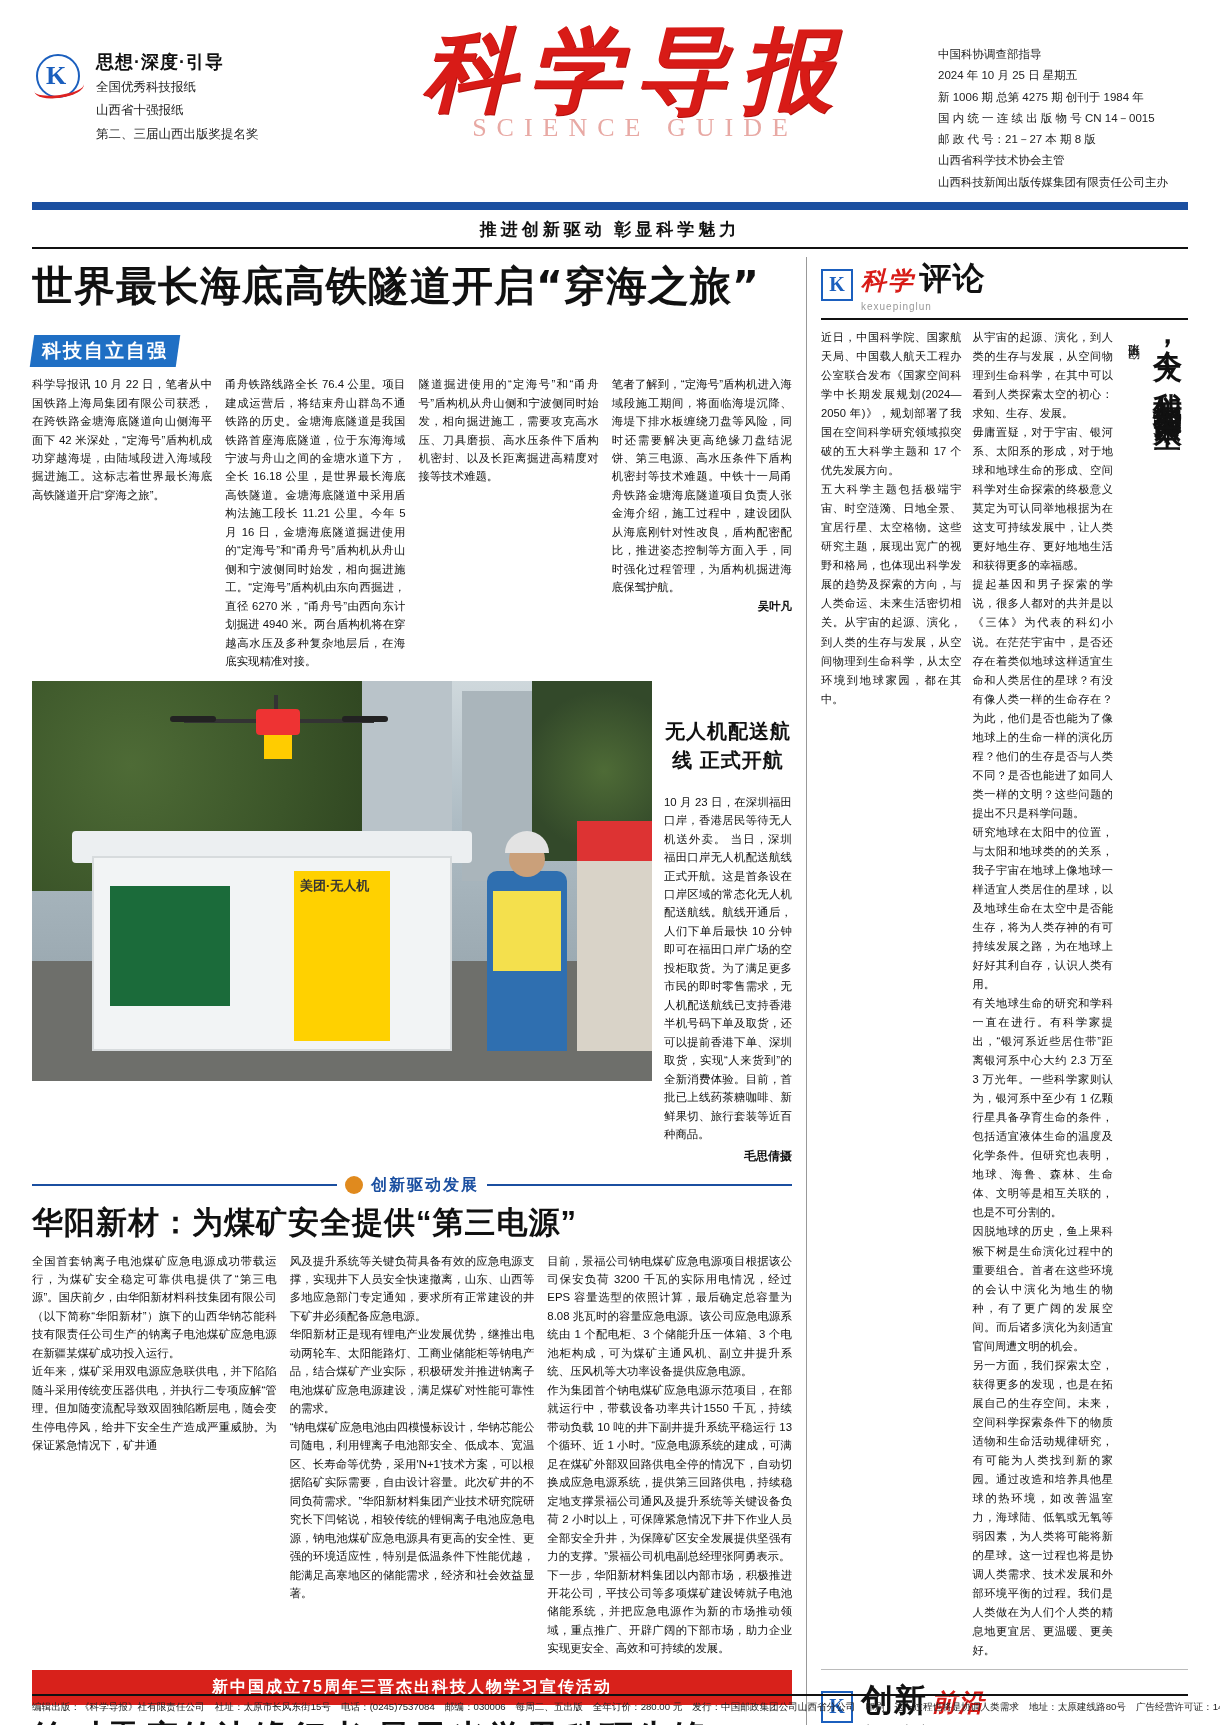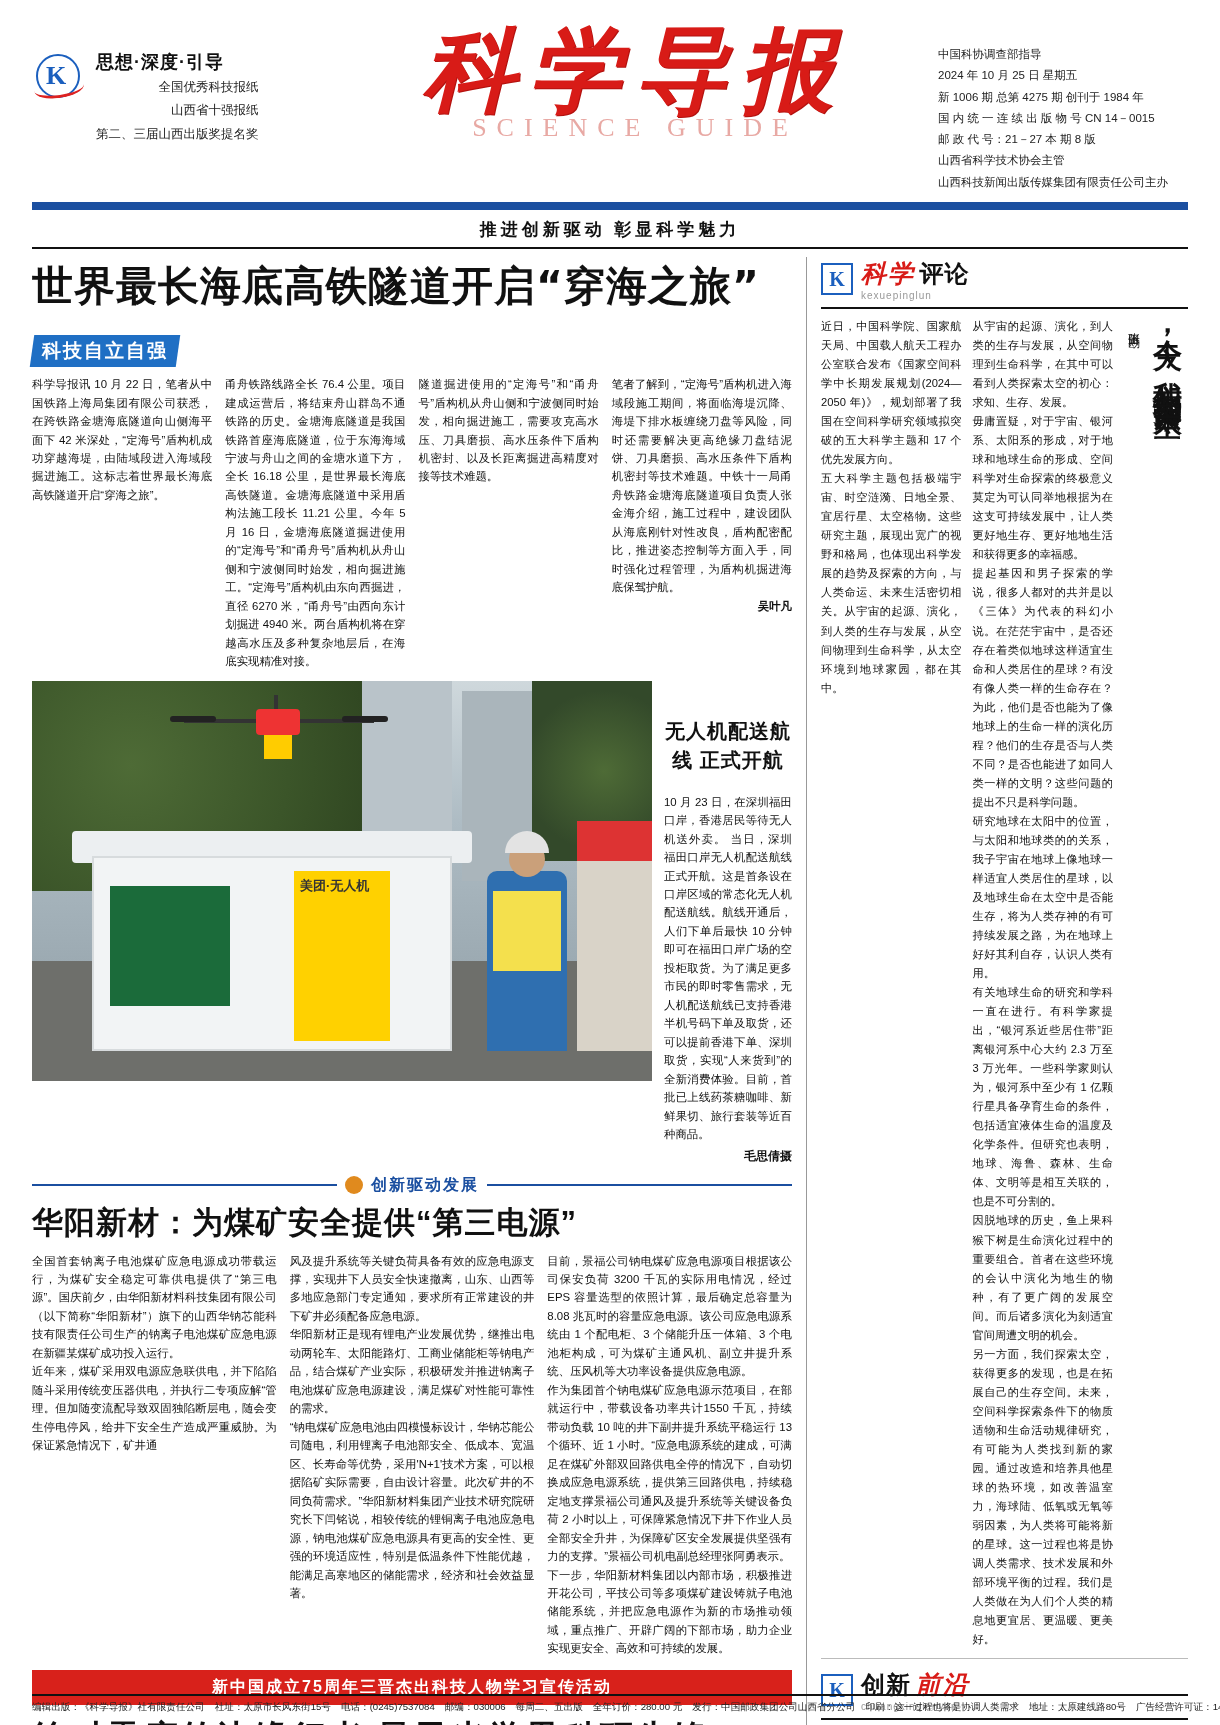--- a/index.html
+++ b/index.html
@@ -15,21 +15,21 @@
 
   
   .masthead { position:relative; height:200px; display:flex; align-items:flex-start; padding-top:18px; }
   .mh-left { width:300px; display:flex; align-items:flex-start; gap:10px; padding-top:30px; }
   .mh-logo { width:54px; height:54px; position:relative; flex:0 0 auto; }
   .mh-logo .circ { position:absolute; left:4px; top:6px; width:44px; height:44px; border:2px solid #1b5fbe; border-radius:50%; }
   .mh-logo .k { position:absolute; left:14px; top:13px; font-size:26px; color:#1b5fbe; font-weight:bold; font-family:"Liberation Serif", serif; }
   .mh-logo .swoosh { position:absolute; left:2px; top:30px; width:50px; height:20px; border-bottom:3px solid #d22; border-radius:0 0 50% 50%; transform:rotate(-8deg); }
   .mh-slogan-wrap { padding-top:2px; }
   .mh-slogan { font-size:18px; font-weight:bold; letter-spacing:1px; color:#111; }
-  .mh-sub { font-size:12.5px; line-height:1.55; color:#222; text-align:right; margin-top:4px; }
+  .mh-sub { font-size:12.5px; line-height:1.55; color:#222; text-align:left; margin-top:4px; }
 
   .mh-center { flex:1; text-align:center; position:relative; }
   .mh-title { font-family:"DejaVu Serif", serif; font-size:92px; font-weight:bold; color:#d81b17; letter-spacing:14px; line-height:1.05; margin-top:4px;
               text-shadow:1px 1px 0 #b3120f; font-style:italic; }
   .mh-pinyin { font-family:"Liberation Serif", serif; font-size:26px; color:#e8a9a4; letter-spacing:10px; margin-top:-6px; }
 
   .mh-right { width:250px; padding-top:26px; font-size:11.5px; line-height:1.85; color:#222; }
   .mh-right div { white-space:nowrap; }
 
   .mh-bar { height:8px; background:#1b4fa0; margin-top:2px; }
@@ -94,21 +94,21 @@
   .rep-line .sq { display:inline-block; width:9px; height:9px; background:#1b4fa0; margin-right:5px; }
 
   .red-ribbon { background:#d8211b; color:#fff; text-align:center; font-size:16px; font-weight:bold; letter-spacing:2px; padding:7px 0; margin:12px 0 10px; position:relative; }
 
   .h3-head { font-size:35px; font-weight:bold; letter-spacing:2px; margin:2px 0 4px; }
 
   
   .side-logo { display:flex; align-items:center; gap:8px; margin-bottom:6px; }
   .side-logo .kbox { width:32px; height:32px; border:2px solid #1b5fbe; color:#1b5fbe; font-size:20px; font-weight:bold; display:flex; align-items:center; justify-content:center; font-family:"Liberation Serif", serif; }
   .side-logo .cn { font-family:"DejaVu Serif", serif; font-size:25px; font-weight:bold; color:#d81b17; letter-spacing:2px; font-style:italic; }
-  .side-logo .cn2 { font-size:24px; font-weight:bold; color:#111; letter-spacing:1px; }
+  .side-logo .cn2 { font-size:32px; font-weight:bold; color:#111; letter-spacing:1px; }
   .side-logo .py { font-size:10px; color:#999; letter-spacing:1px; }
   .side-rule { border-top:2px solid #111; margin:4px 0 8px; }
 
   .vert-block { display:flex; gap:10px; }
   .vert-title { writing-mode:vertical-rl; font-size:29px; font-weight:bold; letter-spacing:4px; height:380px; margin-left:6px; }
   .vert-author { writing-mode:vertical-rl; font-size:12px; letter-spacing:2px; margin-left:2px; padding-top:6px; }
   .side-cols { display:flex; gap:11px; font-size:11.2px; line-height:1.7; text-align:justify; flex:1; }
   .side-cols > div { flex:1; }
   .side-hr { border-top:1px solid #bbb; margin:9px 0; }
 
@@ -167,21 +167,21 @@
         <span class="badge-blue"><span>科技自立自强</span></span>
       </div>
 
       <div class="art-cols">
         <div>科学导报讯 10 月 22 日，笔者从中国铁路上海局集团有限公司获悉，在跨铁路金塘海底隧道向山侧海平面下 42 米深处，“定海号”盾构机成功穿越海堤，由陆域段进入海域段掘进施工。这标志着世界最长海底高铁隧道开启“穿海之旅”。</div>
         <div>甬舟铁路线路全长 76.4 公里。项目建成运营后，将结束舟山群岛不通铁路的历史。金塘海底隧道是我国铁路首座海底隧道，位于东海海域宁波与舟山之间的金塘水道下方，全长 16.18 公里，是世界最长海底高铁隧道。金塘海底隧道中采用盾构法施工段长 11.21 公里。今年 5 月 16 日，金塘海底隧道掘进使用的“定海号”和“甬舟号”盾构机从舟山侧和宁波侧同时始发，相向掘进施工。“定海号”盾构机由东向西掘进，直径 6270 米，“甬舟号”由西向东计划掘进 4940 米。两台盾构机将在穿越高水压及多种复杂地层后，在海底实现精准对接。</div>
         <div>
           <div>隧道掘进使用的“定海号”和“甬舟号”盾构机从舟山侧和宁波侧同时始发，相向掘进施工，需要攻克高水压、刀具磨损、高水压条件下盾构机密封、以及长距离掘进高精度对接等技术难题。</div>
         </div>
         <div>
-          <div>笔者了解到，“定海号”盾构机进入海域段施工期间，将面临海堤沉降、海堤下排水板缠绕刀盘等风险，同时还需要解决更高绝缘刀盘结泥饼、刀具磨损、高水压条件下盾构机密封等技术难题。中铁十一局甬舟铁路金塘海底隧道项目负责人张金海介绍，施工过程中，建设团队从海底刚针对性改良，盾构配密配比，推进姿态控制等方面入手，同时强化过程管理，为盾构机掘进海底保驾护航。</div>
+          <div>笔者了解到，“定海号”盾构机进入海域段施工期间，将面临海堤沉降、海堤下排水板缠绕刀盘等风险，同时还需要解决更高绝缘刀盘结泥饼、第三电源、高水压条件下盾构机密封等技术难题。中铁十一局甬舟铁路金塘海底隧道项目负责人张金海介绍，施工过程中，建设团队从海底刚针对性改良，盾构配密配比，推进姿态控制等方面入手，同时强化过程管理，为盾构机掘进海底保驾护航。</div>
           <div class="sign">吴叶凡</div>
         </div>
       </div>
 
       <div class="photo-wrap">
         <div class="photo">
           <div class="sky"></div>
           <div class="trees"></div>
           <div class="bldg1"></div>
           <div class="bldg2"></div>

